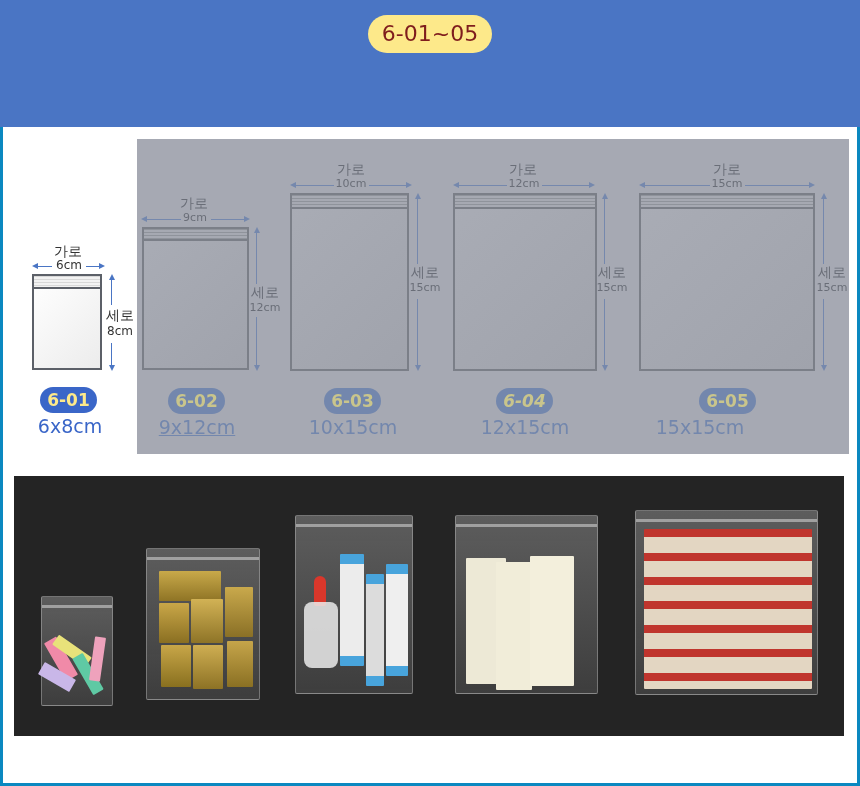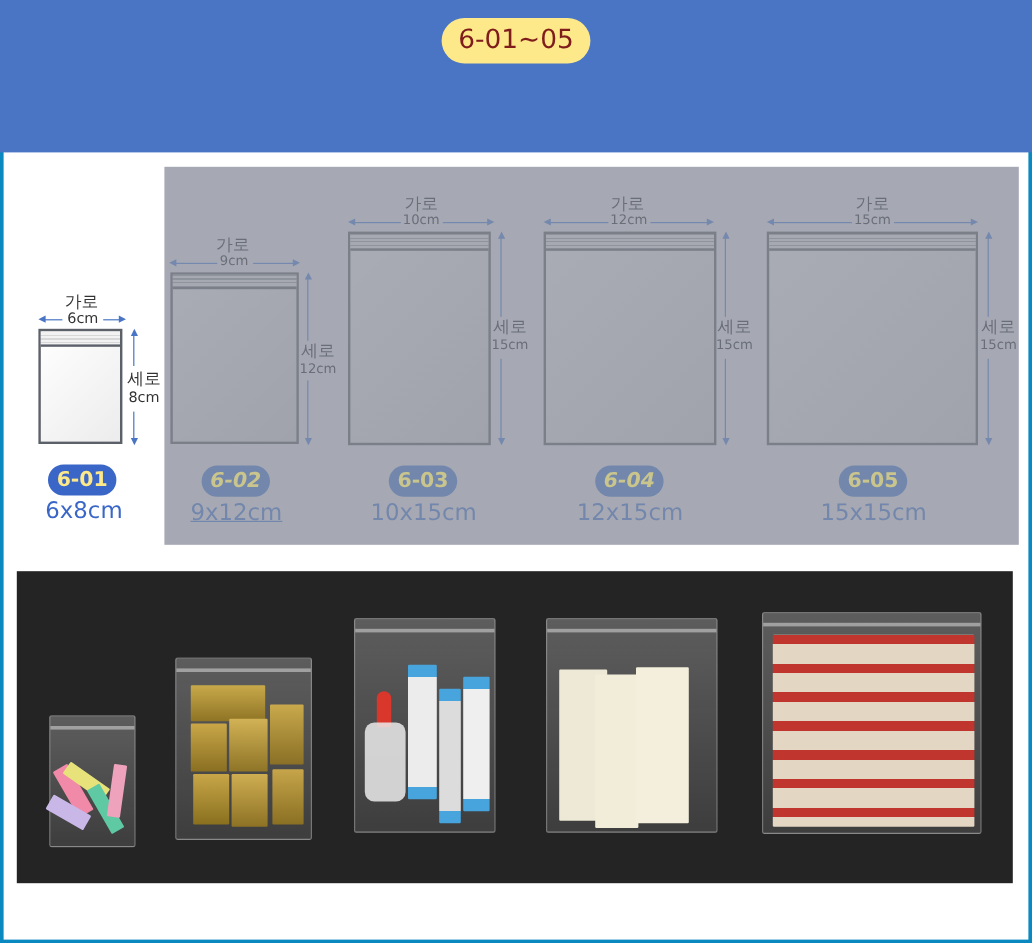--- a/index.html
+++ b/index.html
@@ -132,21 +132,21 @@
     <div class="arrow-r" style="left:107px;top:77px;"></div>
     <div class="bag" style="left:5px;top:88px;width:107px;height:143px;">
       <div class="zip" style="height:12px;"></div>
     </div>
     <div class="arrow-u" style="left:117px;top:88px;"></div>
     <div class="vline" style="left:119px;top:93px;height:52px;"></div>
     <div class="dim-label" style="left:112px;top:145px;width:32px;font-size:14px;">세로</div>
     <div class="dim-label" style="left:110px;top:162px;width:36px;font-size:11px;">12cm</div>
     <div class="vline" style="left:119px;top:178px;height:48px;"></div>
     <div class="arrow-d" style="left:117px;top:226px;"></div>
-    <div class="model-pill" style="left:31px;top:249px;width:57px;font-style:italic;">6-02</div>
+    <div class="model-pill" style="left:31px;top:249px;width:57px;">6-02</div>
     <div class="size-text" style="left:5px;top:277px;width:110px;text-decoration:underline;">9x12cm</div>
   </div>
 
   <div>
     <div class="dim-label" style="left:189px;top:22px;width:50px;font-size:14px;">가로</div>
     <div class="arrow-l" style="left:153px;top:43px;"></div>
     <div class="hline" style="left:157px;top:46px;width:40px;"></div>
     <div class="dim-label" style="left:197px;top:38px;width:34px;font-size:11px;">10cm</div>
     <div class="hline" style="left:232px;top:46px;width:38px;"></div>
     <div class="arrow-r" style="left:269px;top:43px;"></div>
@@ -193,21 +193,21 @@
     <div class="bag" style="left:502px;top:54px;width:176px;height:178px;">
       <div class="zip" style="height:14px;"></div>
     </div>
     <div class="arrow-u" style="left:684px;top:54px;"></div>
     <div class="vline" style="left:686px;top:59px;height:66px;"></div>
     <div class="dim-label" style="left:679px;top:125px;width:32px;font-size:14px;">세로</div>
     <div class="dim-label" style="left:677px;top:142px;width:36px;font-size:11px;">15cm</div>
     <div class="vline" style="left:686px;top:160px;height:66px;"></div>
     <div class="arrow-d" style="left:684px;top:226px;"></div>
     <div class="model-pill" style="left:562px;top:249px;width:57px;">6-05</div>
-    <div class="size-text" style="left:536px;top:277px;width:110px;">15x15cm</div>
+    <div class="size-text" style="left:508px;top:277px;width:110px;">15x15cm</div>
   </div>
 </div>
 
 <div class="photo">
 
   <div class="pbag" style="left:27px;top:120px;width:72px;height:110px;">
     <div class="pzip"></div>
     <div class="stick" style="left:12px;top:40px;width:14px;height:44px;background:#f08aa8;transform:rotate(-30deg);"></div>
     <div class="stick" style="left:24px;top:34px;width:12px;height:40px;background:#e8e27a;transform:rotate(-55deg);"></div>
     <div class="stick" style="left:40px;top:56px;width:12px;height:42px;background:#5fc9a4;transform:rotate(-30deg);"></div>

